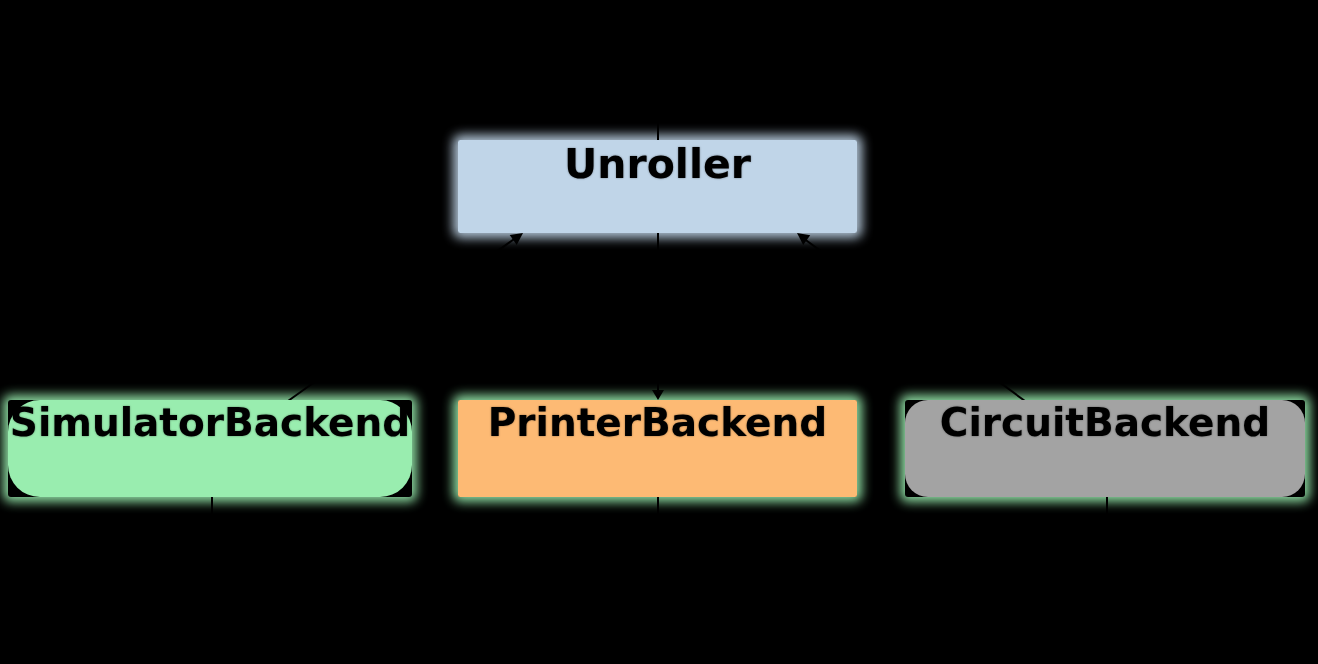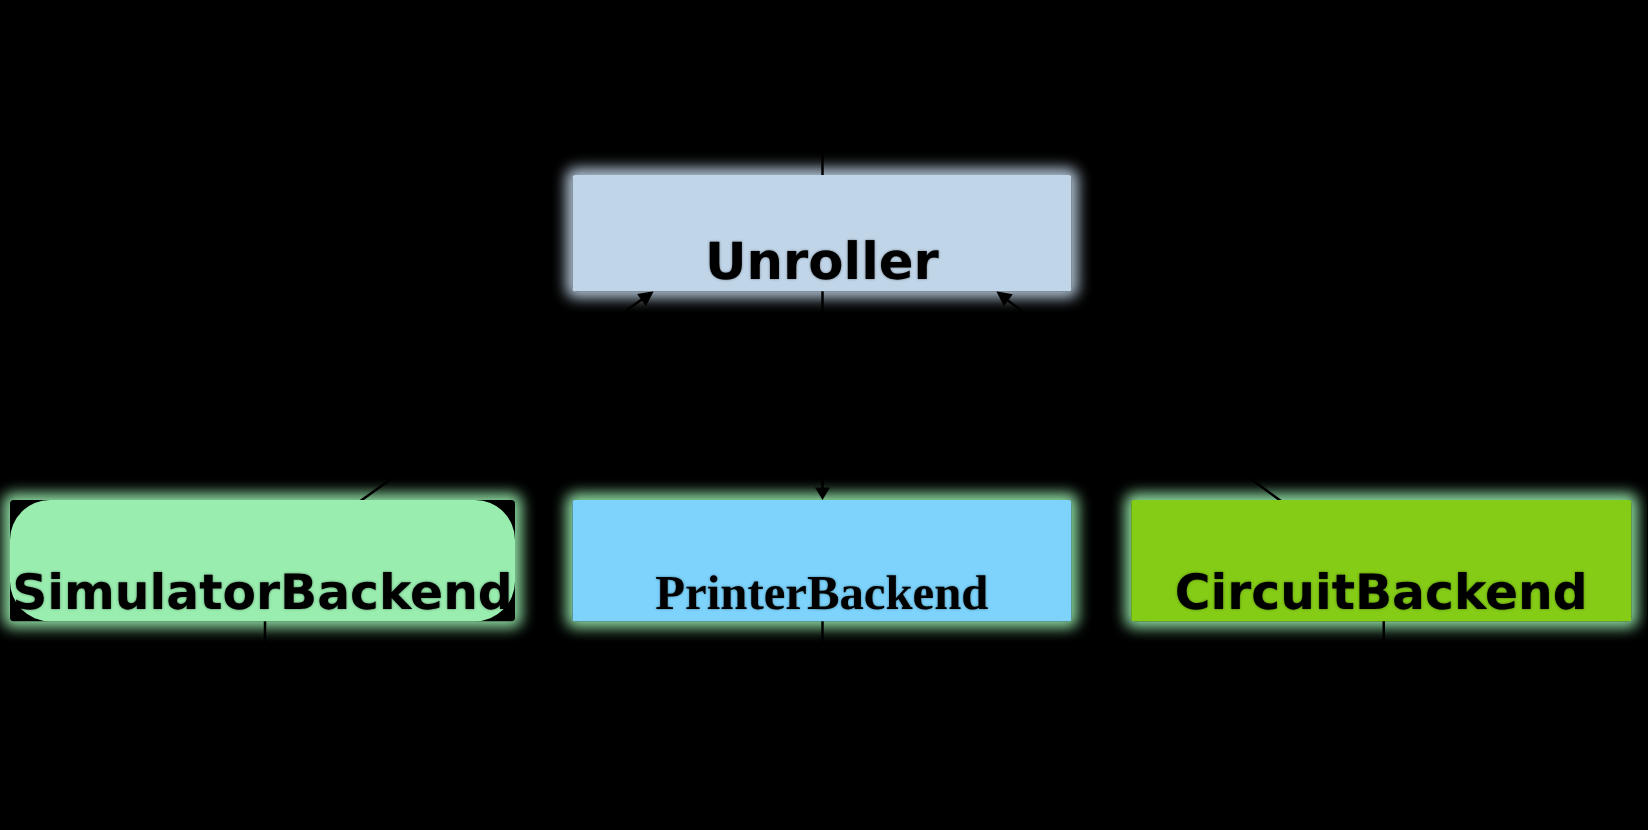--- a/index.html
+++ b/index.html
@@ -30,21 +30,21 @@
     left: 0; top: 0;
     z-index: 2;
   }
   #edges line { stroke-width: 2px; }
   
   .node {
     position: absolute;
     z-index: 3;
     border-radius: 2px;
     display: flex;
-    align-items: flex-end;
+    align-items: flex-start;
     justify-content: center;
     white-space: nowrap;
     overflow: visible;
     font-weight: bold;
     color: #000;
     text-shadow: 0 0 2px rgba(0,0,0,0.45);
   }
   .node-unroller  { left: 458px; top: 140px; width: 399px; height: 93px; font-size: 41px; }
   .glow-unroller  { left: 458px; top: 140px; width: 399px; height: 93px; }
   .node-sim       { left: 8px;   top: 400px; width: 404px; height: 97px; font-size: 39px; border-radius: 32px; }
@@ -90,21 +90,21 @@
   </svg>
 
   <div class="node node-unroller" style="background-color: rgb(192, 213, 232);">
     <span>Unroller</span>
   </div>
 
   <div class="node node-sim" style="background-color: rgb(153, 237, 175);">
     <span>SimulatorBackend</span>
   </div>
 
-  <div class="node node-printer" style="background-color: #7dd3fc; font-family: Liberation Serif, serif;">
+  <div class="node node-printer" style="background-color: #fdba74;">
     <span>PrinterBackend</span>
   </div>
 
-  <div class="node node-circuit" style="background-color: #84cc16;">
+  <div class="node node-circuit" style="background-color: #a3a3a3; border-radius: 23px;">
     <span>CircuitBackend</span>
   </div>
 
 </div>
 
 </body></html>

